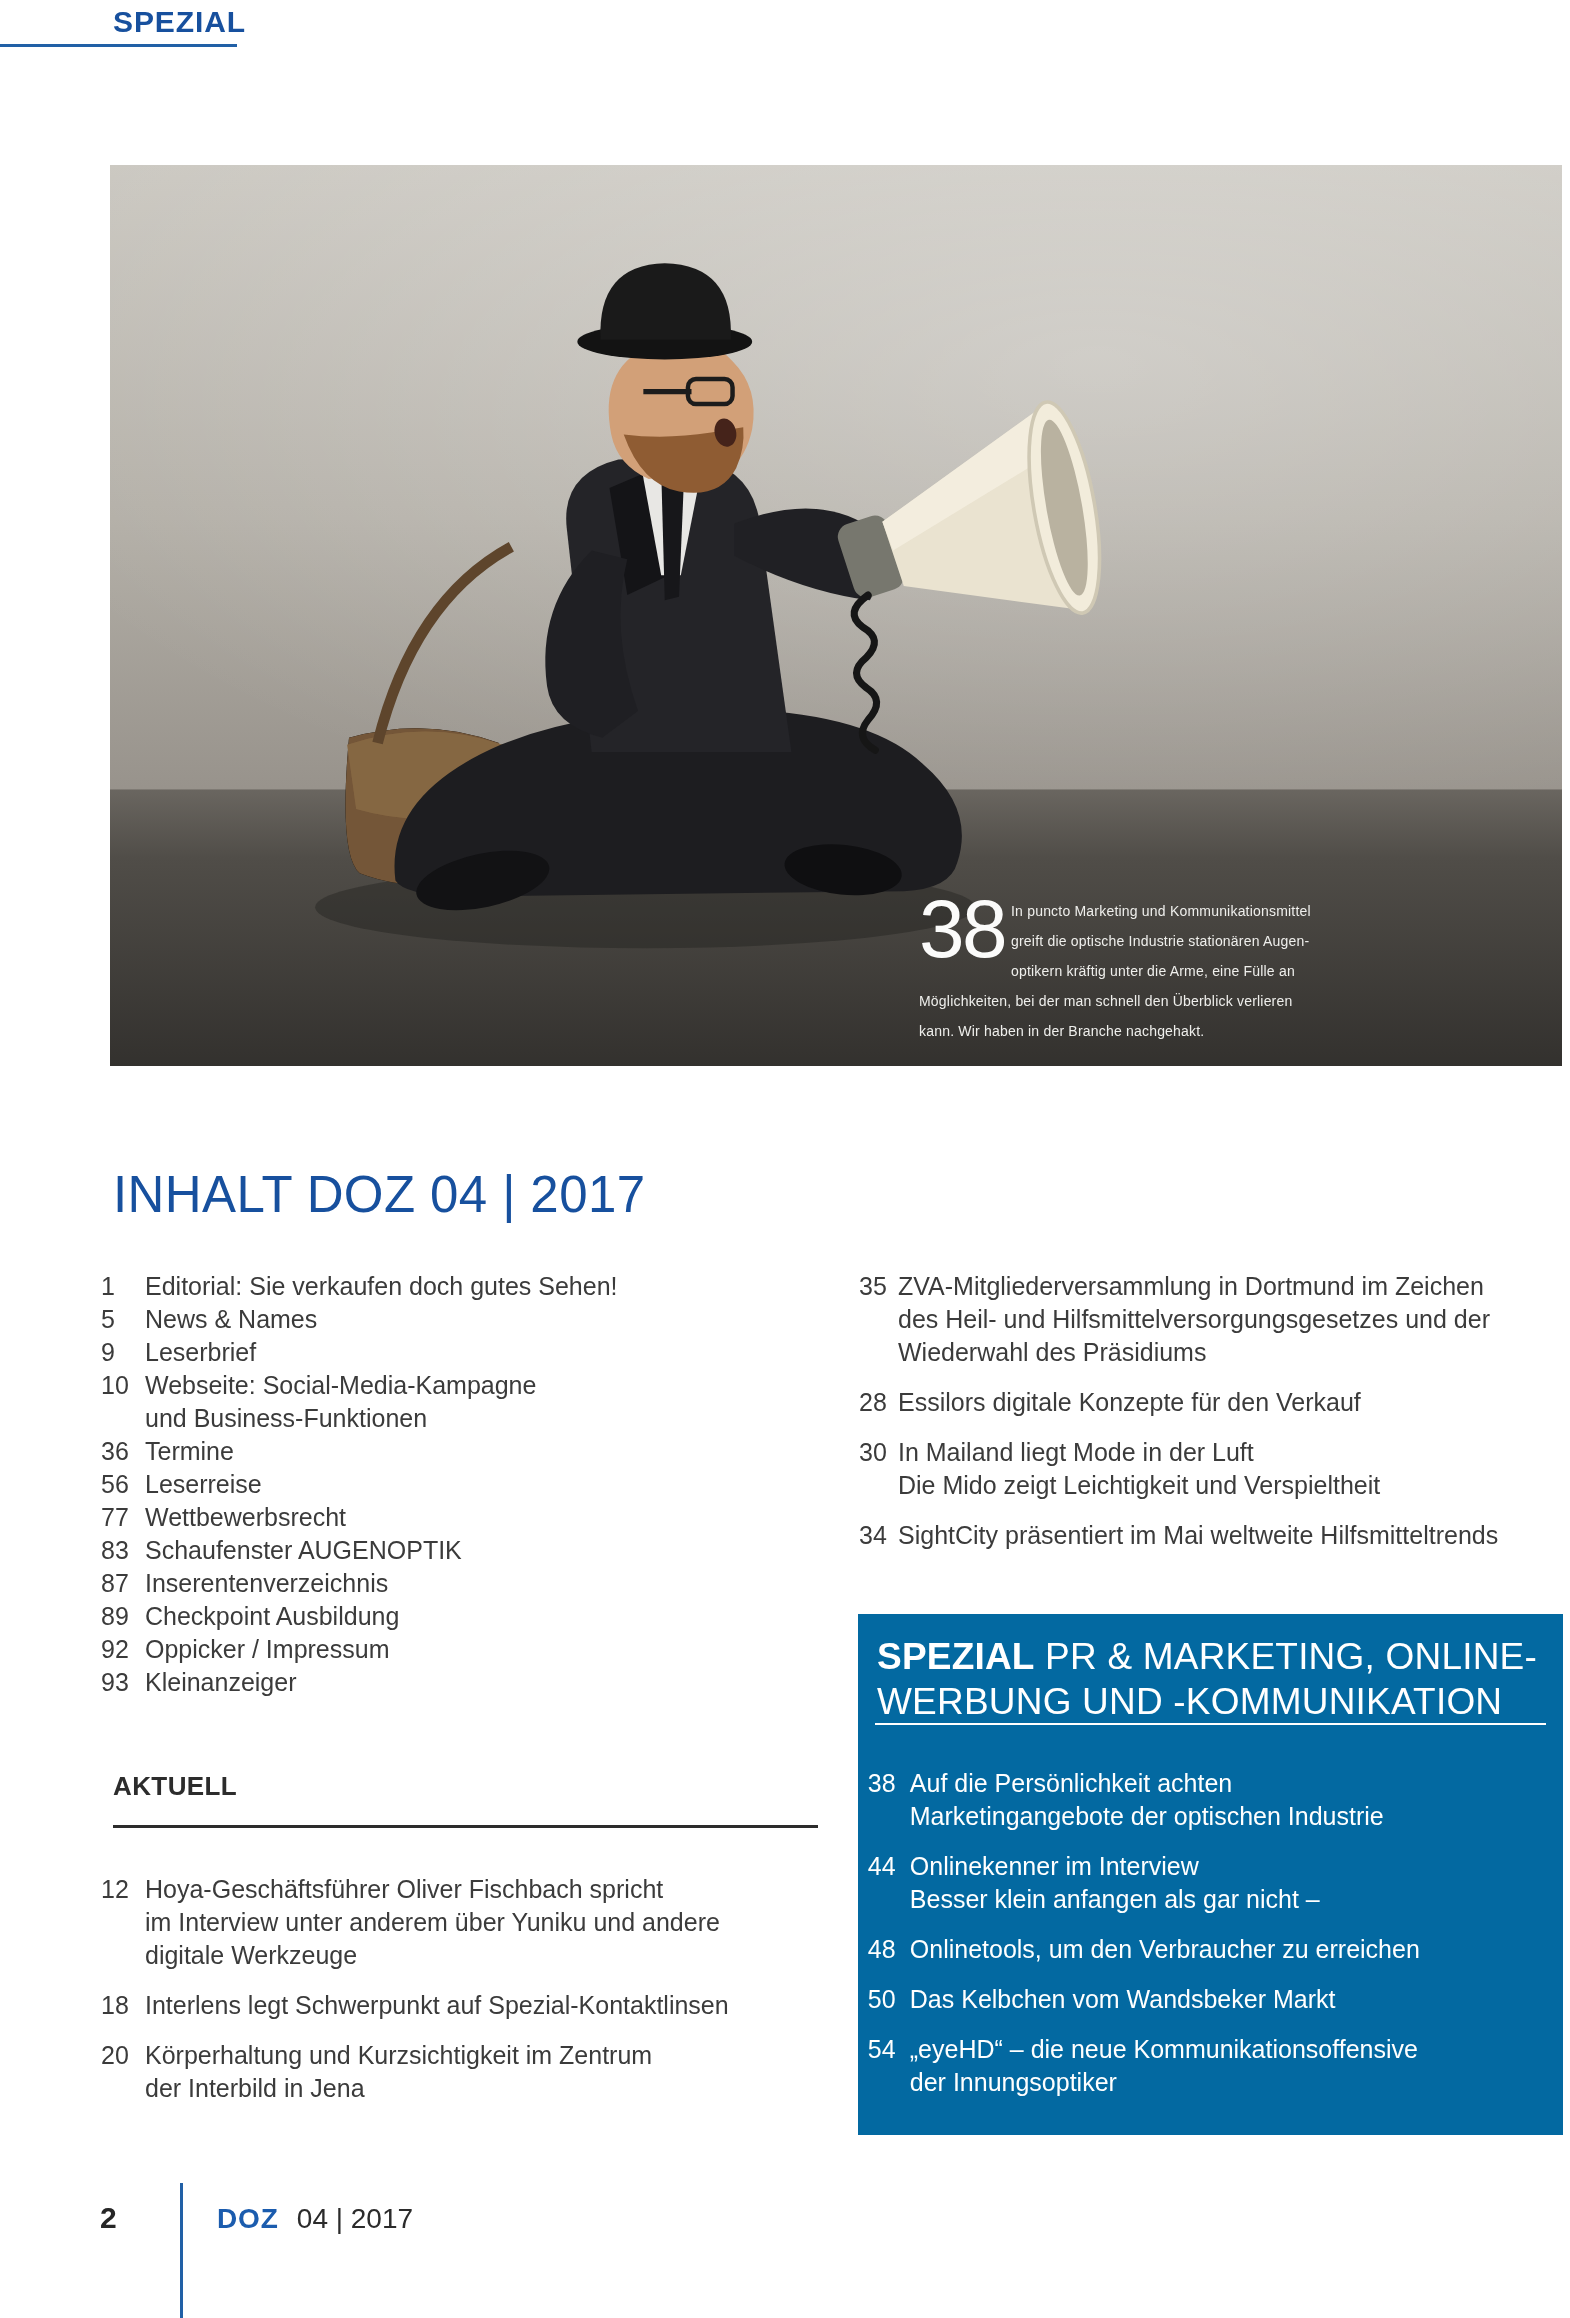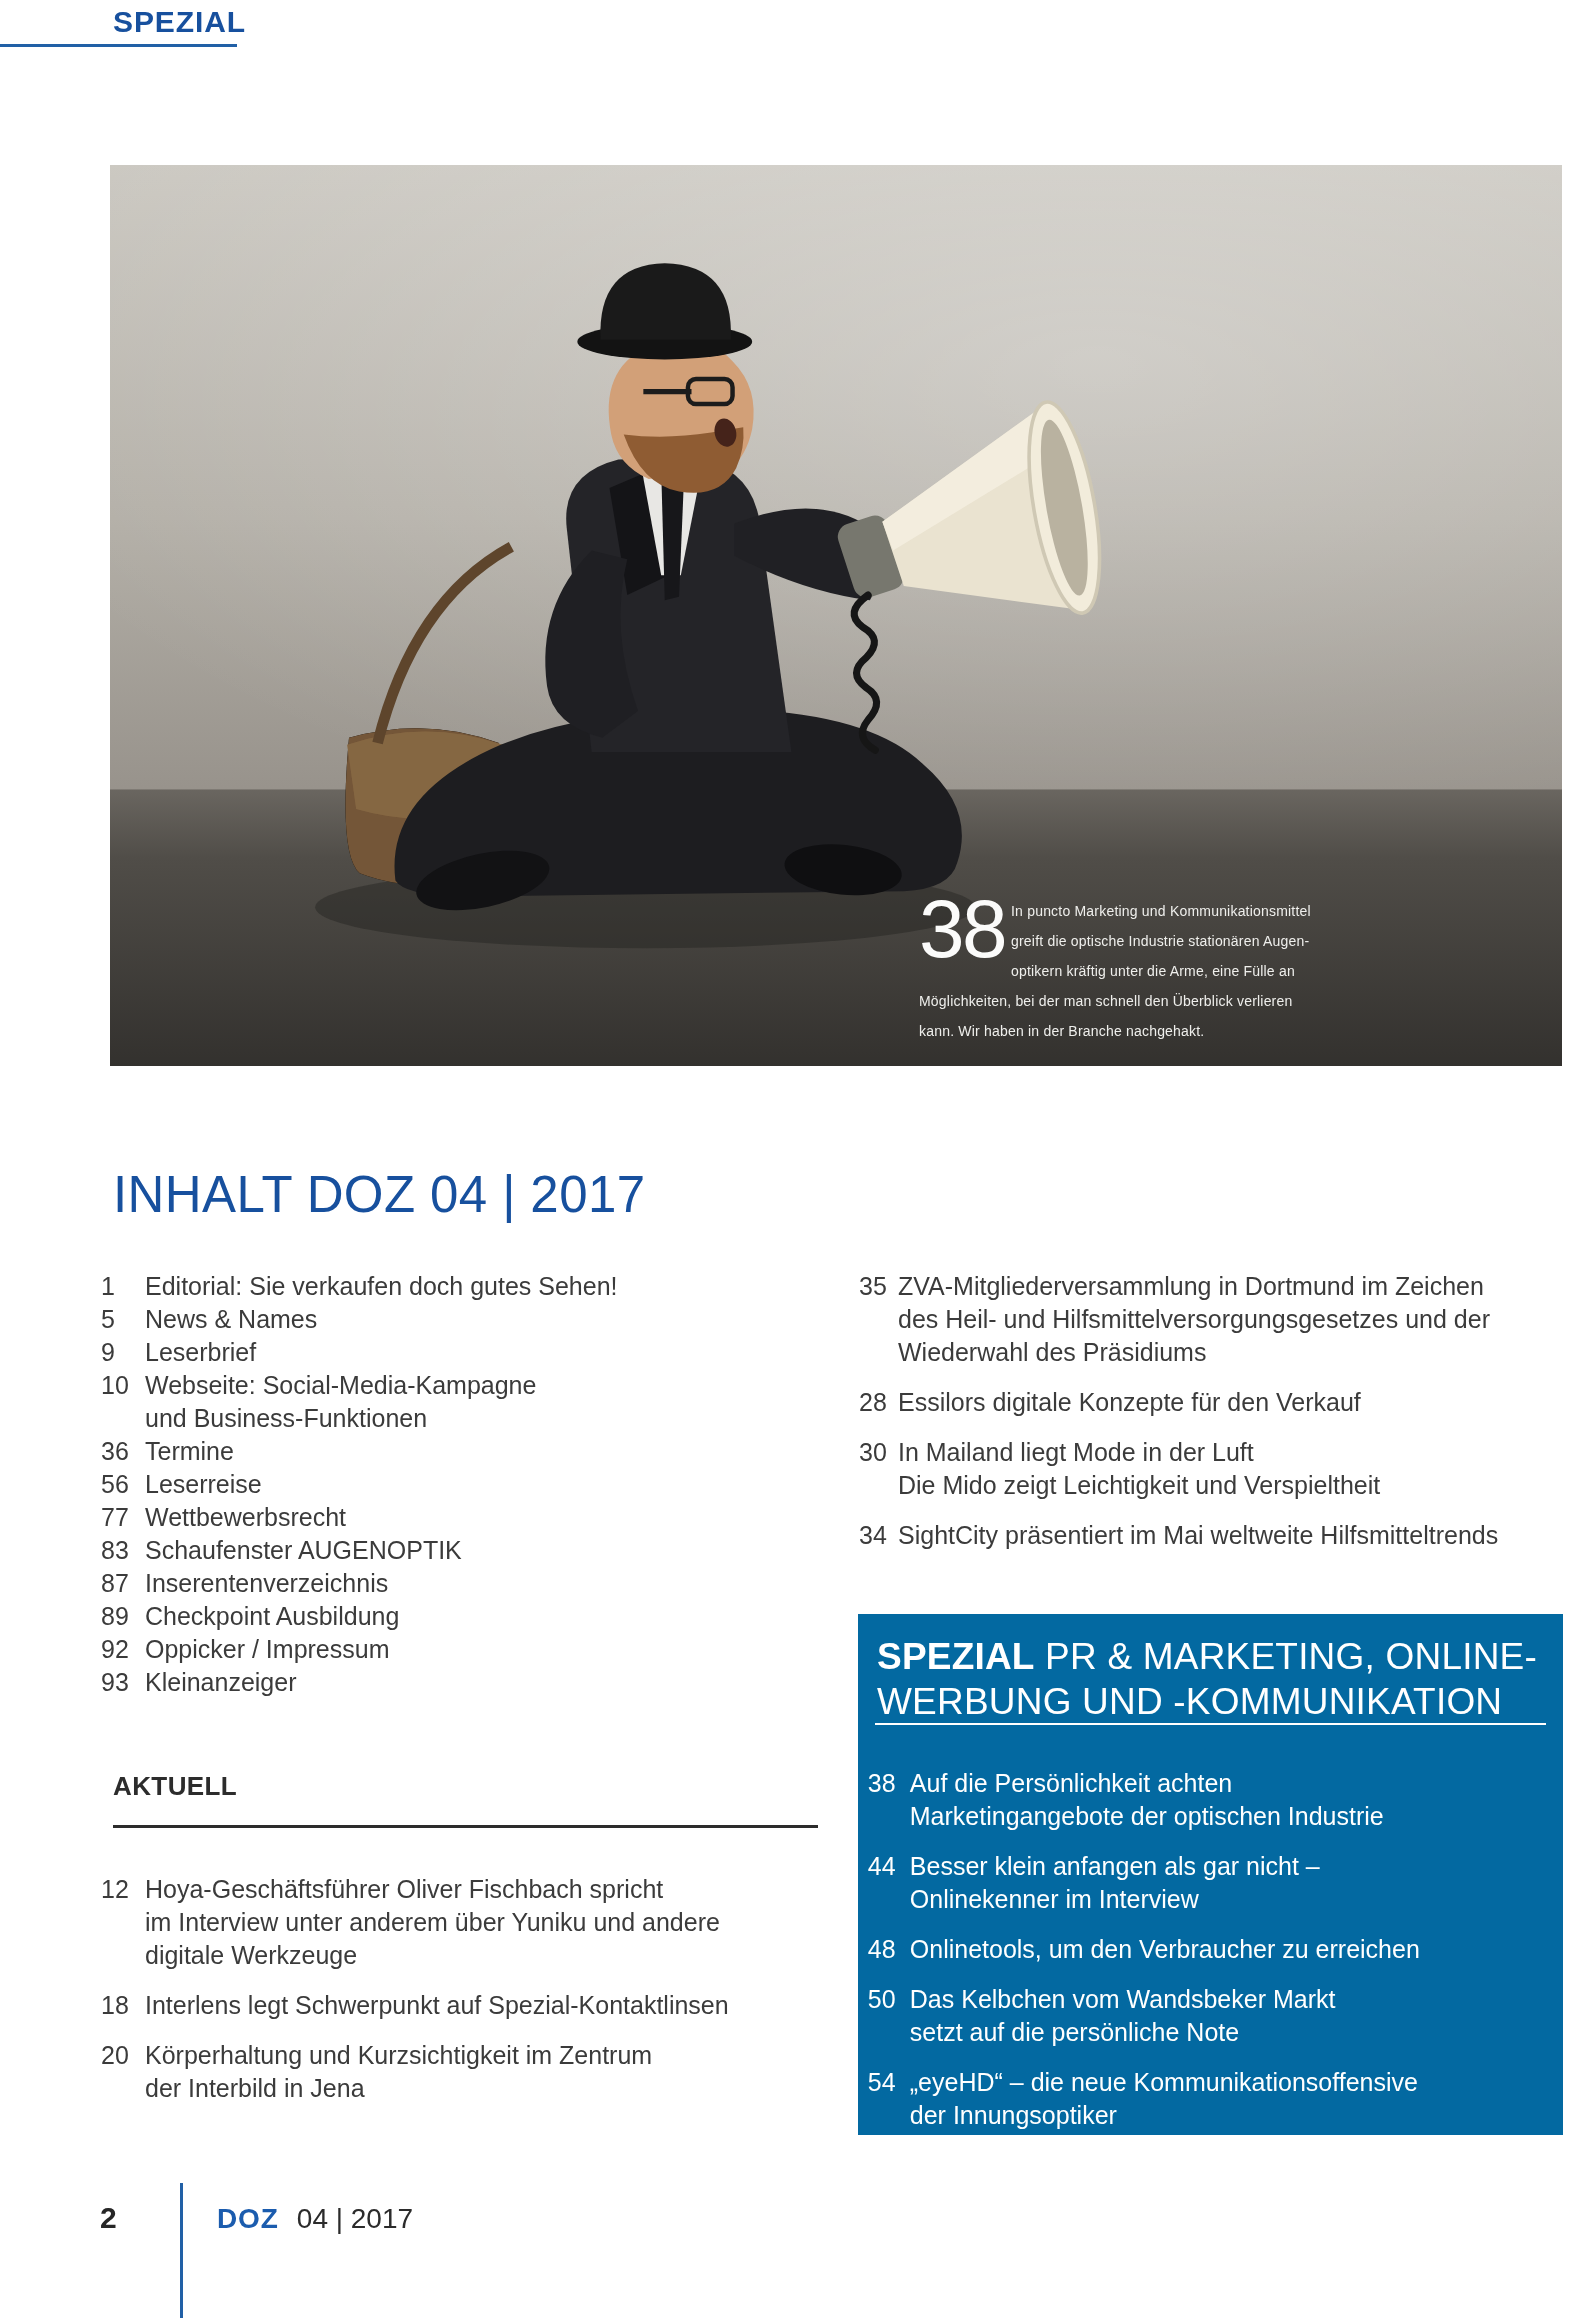--- a/index.html
+++ b/index.html
@@ -282,35 +282,34 @@
   <div class="toc-item">
         <div class="toc-num">38</div>
         <div class="toc-titles">
           <div class="toc-line">Auf die Persönlichkeit achten</div>
           <div class="toc-line">Marketingangebote der optischen Industrie</div>
         </div>
       </div>
       <div class="toc-item">
         <div class="toc-num">44</div>
         <div class="toc-titles">
+          <div class="toc-line">Onlinekenner im Interview</div>
           <div class="toc-line">Besser klein anfangen als gar nicht –</div>
-          <div class="toc-line">Onlinekenner im Interview</div>
         </div>
       </div>
       <div class="toc-item">
         <div class="toc-num">48</div>
         <div class="toc-titles">
           <div class="toc-line">Onlinetools, um den Verbraucher zu erreichen</div>
         </div>
       </div>
       <div class="toc-item">
         <div class="toc-num">50</div>
         <div class="toc-titles">
           <div class="toc-line">Das Kelbchen vom Wandsbeker Markt</div>
-          <div class="toc-line">setzt auf die persönliche Note</div>
         </div>
       </div>
       <div class="toc-item">
         <div class="toc-num">54</div>
         <div class="toc-titles">
           <div class="toc-line">„eyeHD“ – die neue Kommunikationsoffensive</div>
           <div class="toc-line">der Innungsoptiker</div>
         </div>
       </div>
     </div>

